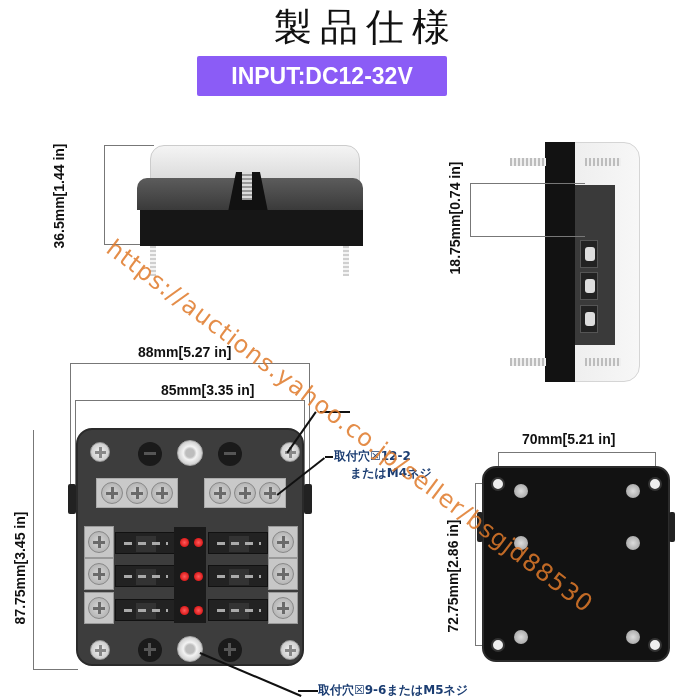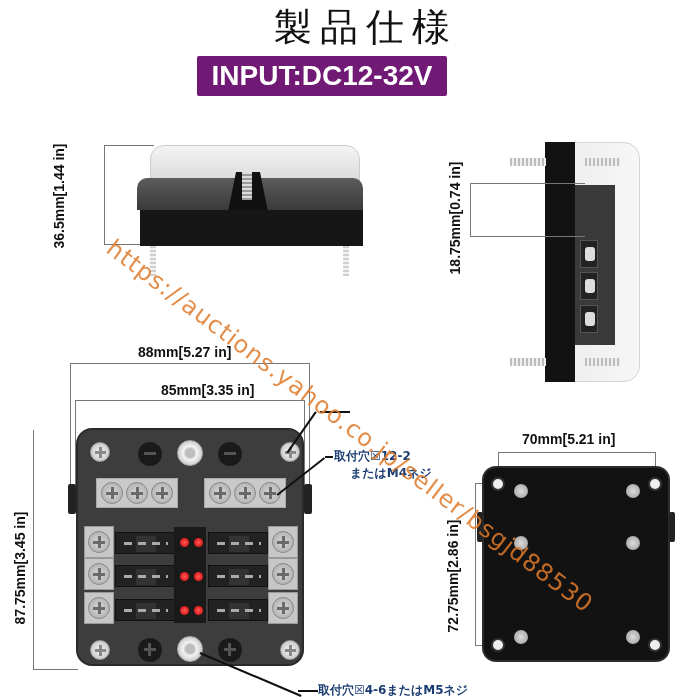--- a/index.html
+++ b/index.html
@@ -1,21 +1,21 @@
 <!DOCTYPE html>
 <html><head>
 <meta charset="utf-8">
 <style>
   * { box-sizing: border-box; margin: 0; padding: 0; }
   html, body { width: 700px; height: 700px; background: #ffffff; overflow: hidden; }
   body { position: relative; font-family: "Liberation Sans", "DejaVu Sans", sans-serif; color: #111; }
   .abs { position: absolute; }
 
   .title { left: 16px; top: 2px; width: 700px; text-align: center; font-family: "DejaVu Sans", sans-serif; font-size: 38px; font-weight: normal; letter-spacing: 8px; color: #111; }
-  .banner { left: 197px; top: 56px; width: 250px; height: 40px; background: #701a75; color: #fff; font-size: 28px; font-weight: bold; text-align: center; line-height: 40px; border-radius: 2px; }
+  .banner { left: 197px; top: 56px; width: 250px; height: 40px; background: #8b5cf6; color: #fff; font-size: 23px; font-weight: bold; text-align: center; line-height: 40px; border-radius: 2px; }
 
   .dim-text { font-size: 14px; font-weight: bold; color: #111; white-space: nowrap; }
   .vtext { transform: rotate(-90deg); transform-origin: center center; }
   .line { background: #777; }
 
   
   .fv-lid { left: 150px; top: 145px; width: 210px; height: 40px; background: linear-gradient(#f4f4f4, #d8d8d8); border: 1px solid #ccc; border-radius: 14px 14px 0 0; }
   .fv-body { left: 137px; top: 178px; width: 226px; height: 32px; background: linear-gradient(#5c5c5c, #3a3a3a); border-radius: 10px 10px 0 0; }
   .fv-base { left: 140px; top: 210px; width: 223px; height: 36px; background: #161616; }
   .fv-cent { left: 228px; top: 172px; width: 40px; height: 40px; background: #111; clip-path: polygon(20% 0, 80% 0, 100% 100%, 0 100%); }
@@ -181,21 +181,21 @@
 
   <div class="abs arrow-line" style="left:287px;top:452px;width:50px;transform:rotate(-55deg);"></div>
   <div class="abs line" style="left:320px;top:411px;width:30px;height:1.5px;background:#111;"></div>
   <div class="abs arrow-line" style="left:277px;top:494px;width:60px;transform:rotate(-38deg);"></div>
   <div class="abs line" style="left:325px;top:456px;width:8px;height:1.5px;background:#111;"></div>
   <div class="abs label-jp" style="left:334px;top:449px;">取付穴☒12-2</div>
   <div class="abs label-jp" style="left:350px;top:466px;">またはM4ネジ</div>
 
   <div class="abs arrow-line" style="left:200px;top:652px;width:110px;transform:rotate(23deg);"></div>
   <div class="abs line" style="left:298px;top:690px;width:20px;height:1.5px;background:#111;"></div>
-  <div class="abs label-jp" style="left:318px;top:683px;">取付穴☒4-6またはM5ネジ</div>
+  <div class="abs label-jp" style="left:318px;top:683px;">取付穴☒9-6またはM5ネジ</div>
 </div>
 
 <div>
   <div class="abs dim-text" style="left:522px;top:431px;">70mm[5.21 in]</div>
   <div class="abs line" style="left:498px;top:452px;width:158px;height:1px;"></div>
   <div class="abs line" style="left:498px;top:452px;width:1px;height:30px;"></div>
   <div class="abs line" style="left:655px;top:452px;width:1px;height:30px;"></div>
 
   <div class="abs line" style="left:475px;top:483px;width:1px;height:163px;"></div>
   <div class="abs line" style="left:475px;top:483px;width:25px;height:1px;"></div>

